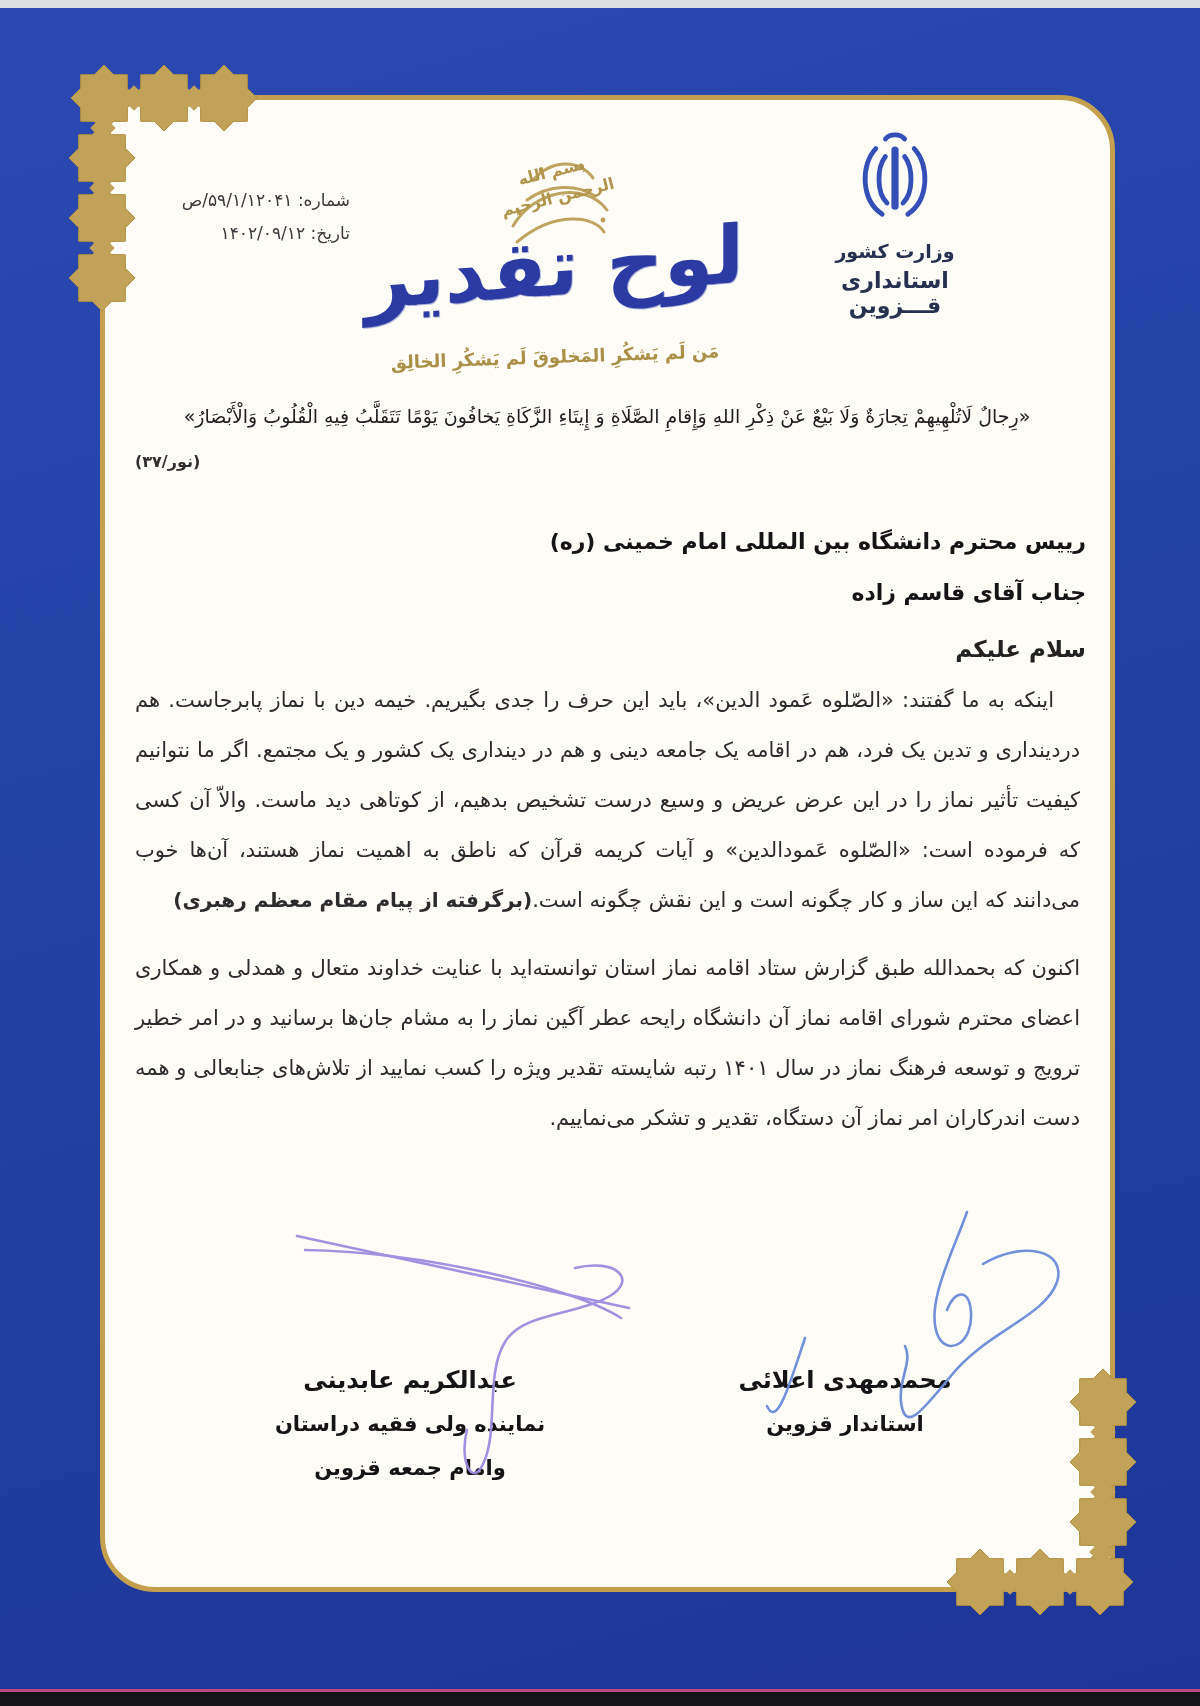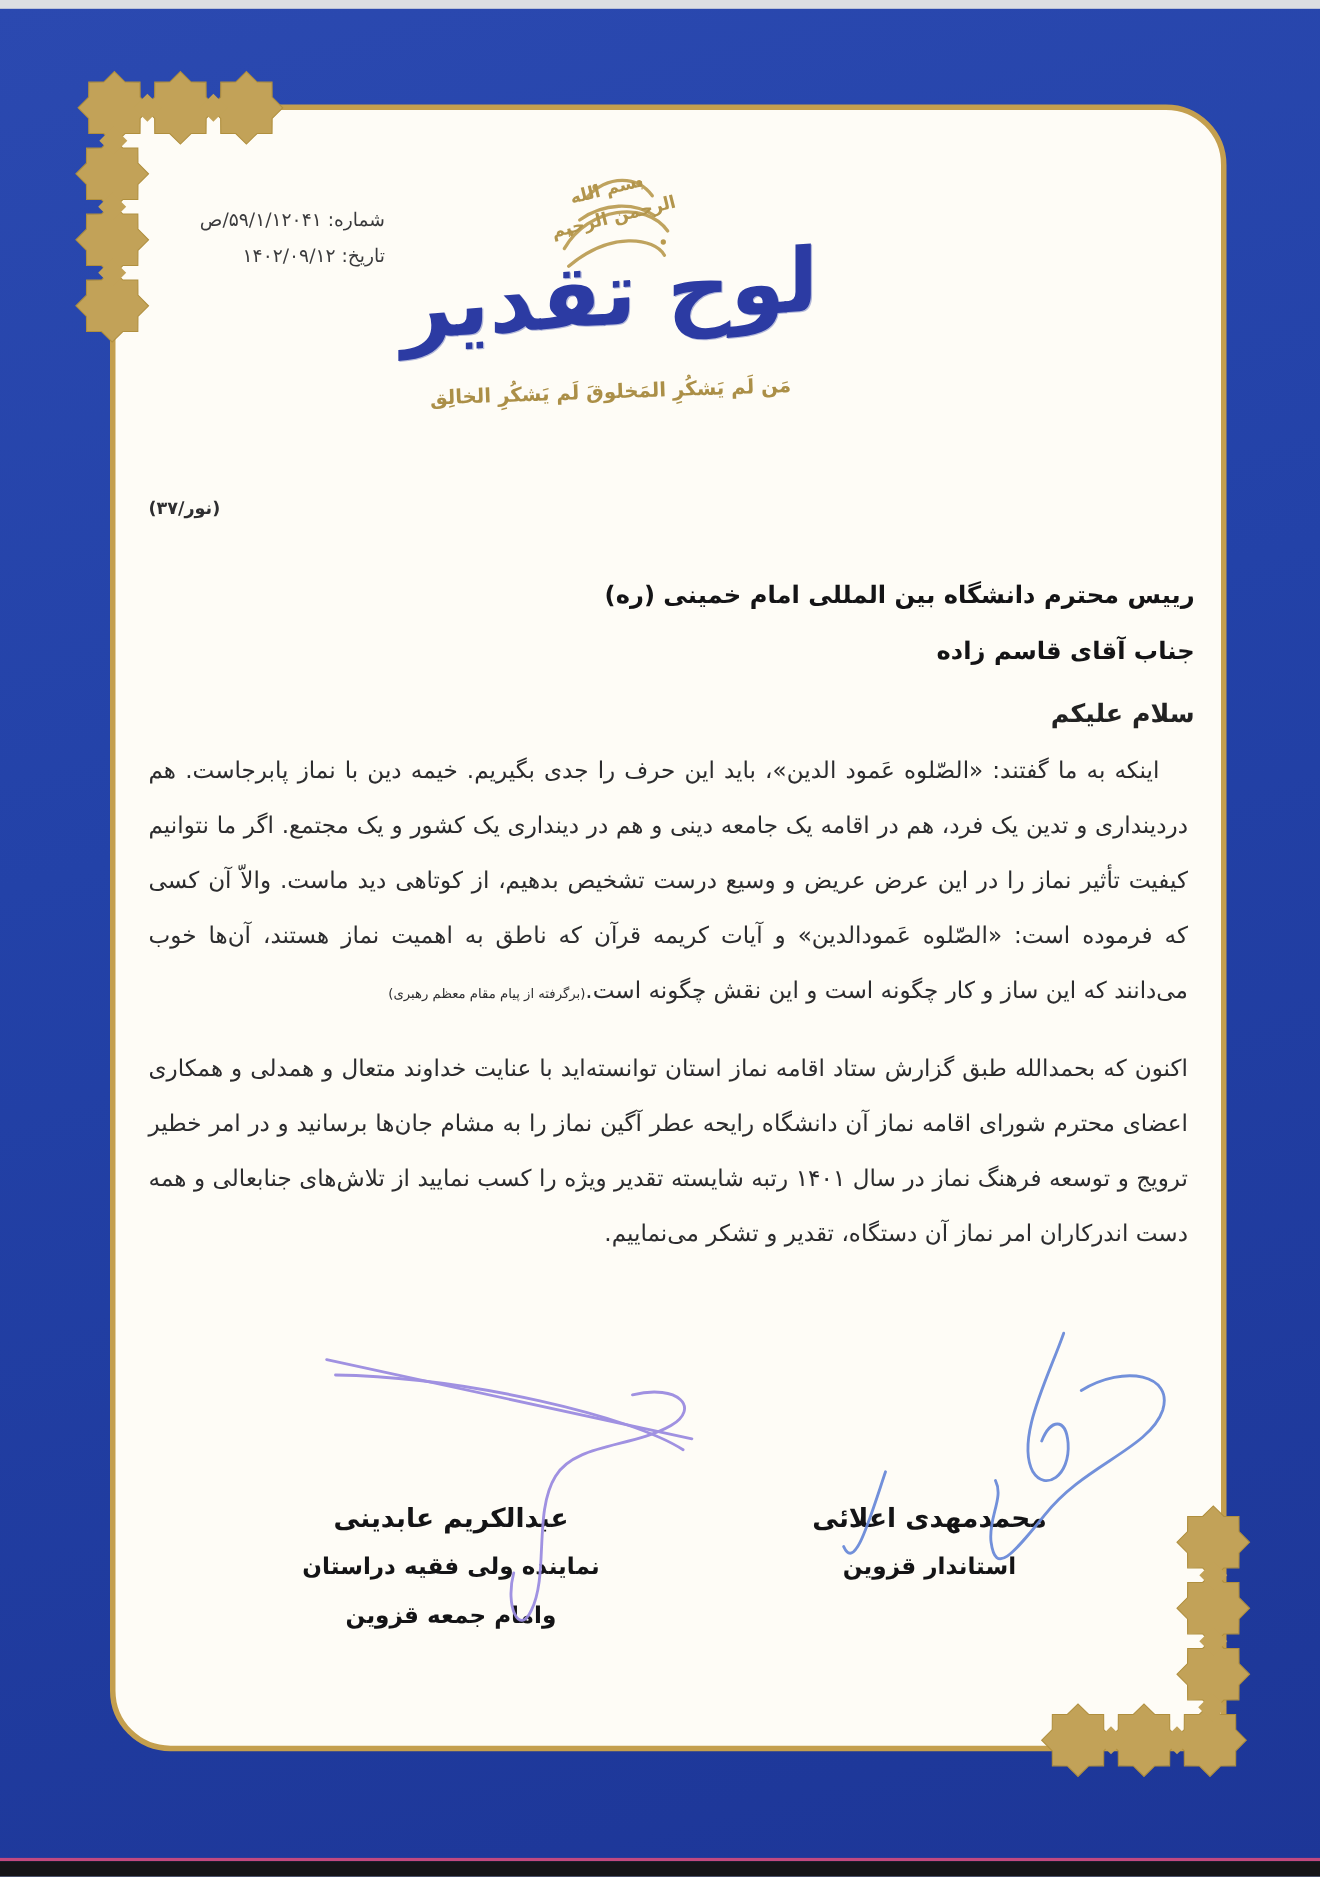--- a/index.html
+++ b/index.html
@@ -77,21 +77,21 @@
     direction:rtl;font-size:23px;font-weight:600;color:#222;margin-left:40px;
   }
   
   .bodytext{
     position:absolute;left:30px;top:575px;width:945px;
     direction:rtl;text-align:justify;
     font-size:21px;color:#2c2c2e;line-height:50px;
   }
   .bodytext p{margin:0;}
   .bodytext p.p1{text-indent:26px;margin-bottom:18px;}
-  .bodytext .cite{font-size:12px;font-weight:normal;}
+  .bodytext .cite{font-size:20px;font-weight:bold;}
   
   .sig{position:absolute;direction:rtl;text-align:center;line-height:44px;}
   .sig .name{font-size:24px;font-weight:bold;color:#141416;}
   .sig .role{font-size:21px;font-weight:bold;color:#141416;}
   .sig-right{left:600px;top:1258px;width:280px;}
   .sig-left{left:165px;top:1258px;width:280px;}
   .scribbles{position:absolute;left:0;top:0;pointer-events:none;}
 </style>
 </head>
 <body>
@@ -165,21 +165,36 @@
         </g>
       </svg>
       <div class="btxt">بسم الله الرحمن الرحیم</div>
     </div>
 
     <div class="biground">
       <span class="bigtitle">لوح تقدیر</span>
     </div>
     <div class="subtitle">مَن لَم یَشکُرِ المَخلوقَ لَم یَشکُرِ الخالِق</div>
 
-
+    <div class="emblem">
+      <svg width="96" height="106" viewBox="0 0 120 132">
+        <g fill="none" stroke="#3450b8" stroke-linecap="round">
+          <path d="M48 16 C 53 9, 67 9, 72 16" stroke-width="6"></path>
+          <path d="M60 30 L60 100" stroke-width="9"></path>
+          <path d="M48 38 C 37 52, 37 84, 50 96" stroke-width="6"></path>
+          <path d="M36 28 C 17 48, 17 92, 44 110" stroke-width="6"></path>
+          <path d="M72 38 C 83 52, 83 84, 70 96" stroke-width="6"></path>
+          <path d="M84 28 C 103 48, 103 92, 76 110" stroke-width="6"></path>
+        </g>
+      </svg>
+      <div class="org">وزارت کشور</div>
+      <div class="suborg">استانداری قـــزوین</div>
+    </div>
+
+    <div class="verse">«رِجالٌ لَاتُلْهِيهِمْ تِجارَةٌ وَلَا بَيْعٌ عَنْ ذِكْرِ اللهِ وَإِقامِ الصَّلَاةِ وَ إِيتَاءِ الزَّكَاةِ يَخافُونَ يَوْمًا تَتَقَلَّبُ فِيهِ الْقُلُوبُ وَالْأَبْصَارُ»</div>
     <div class="verse-cite">(نور/۳۷)</div>
 
     <div class="recipient">
       <div>رییس محترم دانشگاه بین المللی امام خمینی (ره)</div>
       <div>جناب آقای قاسم زاده</div>
     </div>
 
     <div class="salutation">سلام علیکم</div>
 
     <div class="bodytext">

